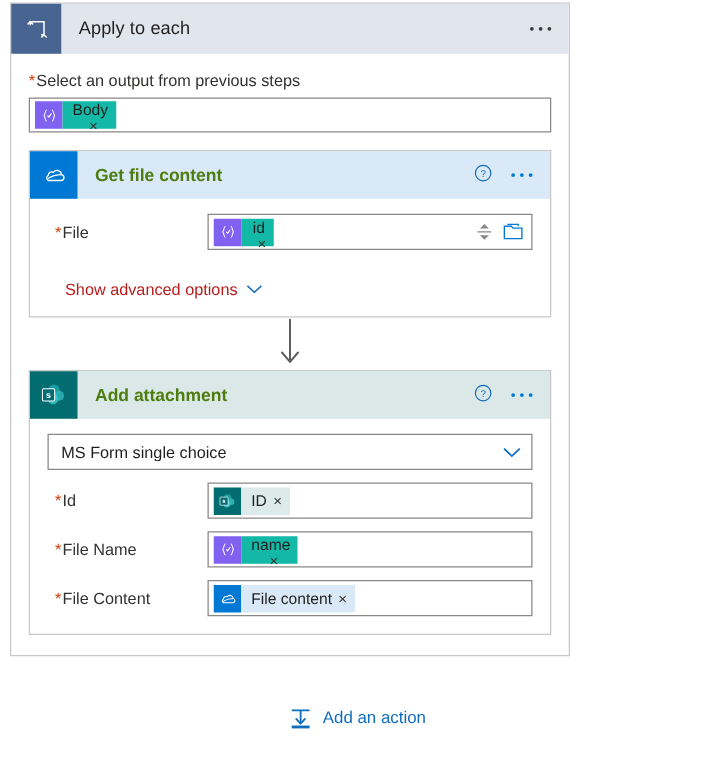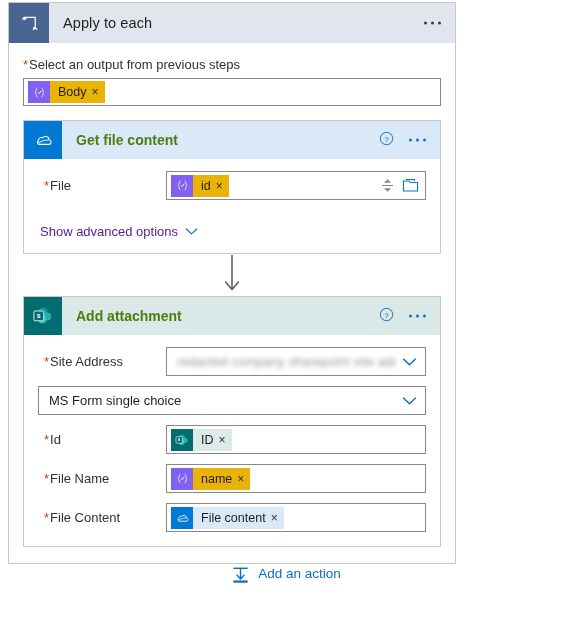--- a/index.html
+++ b/index.html
@@ -125,21 +125,21 @@
     white-space: nowrap;
   }
   .chip-x {
     font-size: 12px;
     color: #323130;
     margin-left: 5px;
     line-height: 1;
   }
   
   .chip-expr .chip-icon { background: #8061f0; }
-  .chip-expr .chip-text { background: #eab308; }
+  .chip-expr .chip-text { background: #14b8a6; flex-direction: column; }
   .chip-sp   .chip-icon { background: #036c70; }
   .chip-sp   .chip-text { background: #dceaea; }
   .chip-od   .chip-icon { background: #0078d4; }
   .chip-od   .chip-text { background: #d9e9f7; }
 
   
   .action-card {
     border: 1px solid #c8c8c8;
     background: #ffffff;
     box-sizing: border-box;
@@ -244,24 +244,24 @@
     width: 11px;
     height: 1px;
     background: #8a8886;
   }
 
   
   .adv-link {
     display: inline-flex;
     align-items: center;
     gap: 7px;
-    color: #4c1d95;
+    color: #b91c1c;
     font-size: 13px;
     margin-top: 14px;
-    margin-left: 2px;
+    margin-left: 14px;
     cursor: pointer;
   }
 
   
   .connector {
     display: flex;
     justify-content: center;
     align-items: center;
     height: 42px;
   }
@@ -427,35 +427,20 @@
         </div>
         <div class="ellipsis blue">
           <i></i>
             <i></i>
             <i></i>
         </div>
       </div>
 
       <div class="action-body">
 
-        <div class="frow">
-          <div class="lbl req-label">
-            <span class="req-star">*</span><span>Site Address</span>
-          </div>
-          <div class="ctl">
-            <div class="dropdown">
-              <span class="dd-value blurred">redacted company sharepoint site address</span>
-              <span class="dd-chevron">
-                <svg width="15" height="10" viewBox="0 0 16 10">
-                    <path d="M1.3 1.6 L8 8 L14.7 1.6" stroke="#0f6cbd" stroke-width="1.5" fill="none"></path>
-                  </svg>
-              </span>
-            </div>
-          </div>
-        </div>
 
         <div class="frow">
           <div class="ctl">
             <div class="dropdown">
               <span class="dd-value">MS Form single choice</span>
               <span class="dd-chevron">
                 <svg width="15" height="10" viewBox="0 0 16 10">
                     <path d="M1.3 1.6 L8 8 L14.7 1.6" stroke="#0f6cbd" stroke-width="1.5" fill="none"></path>
                   </svg>
               </span>

